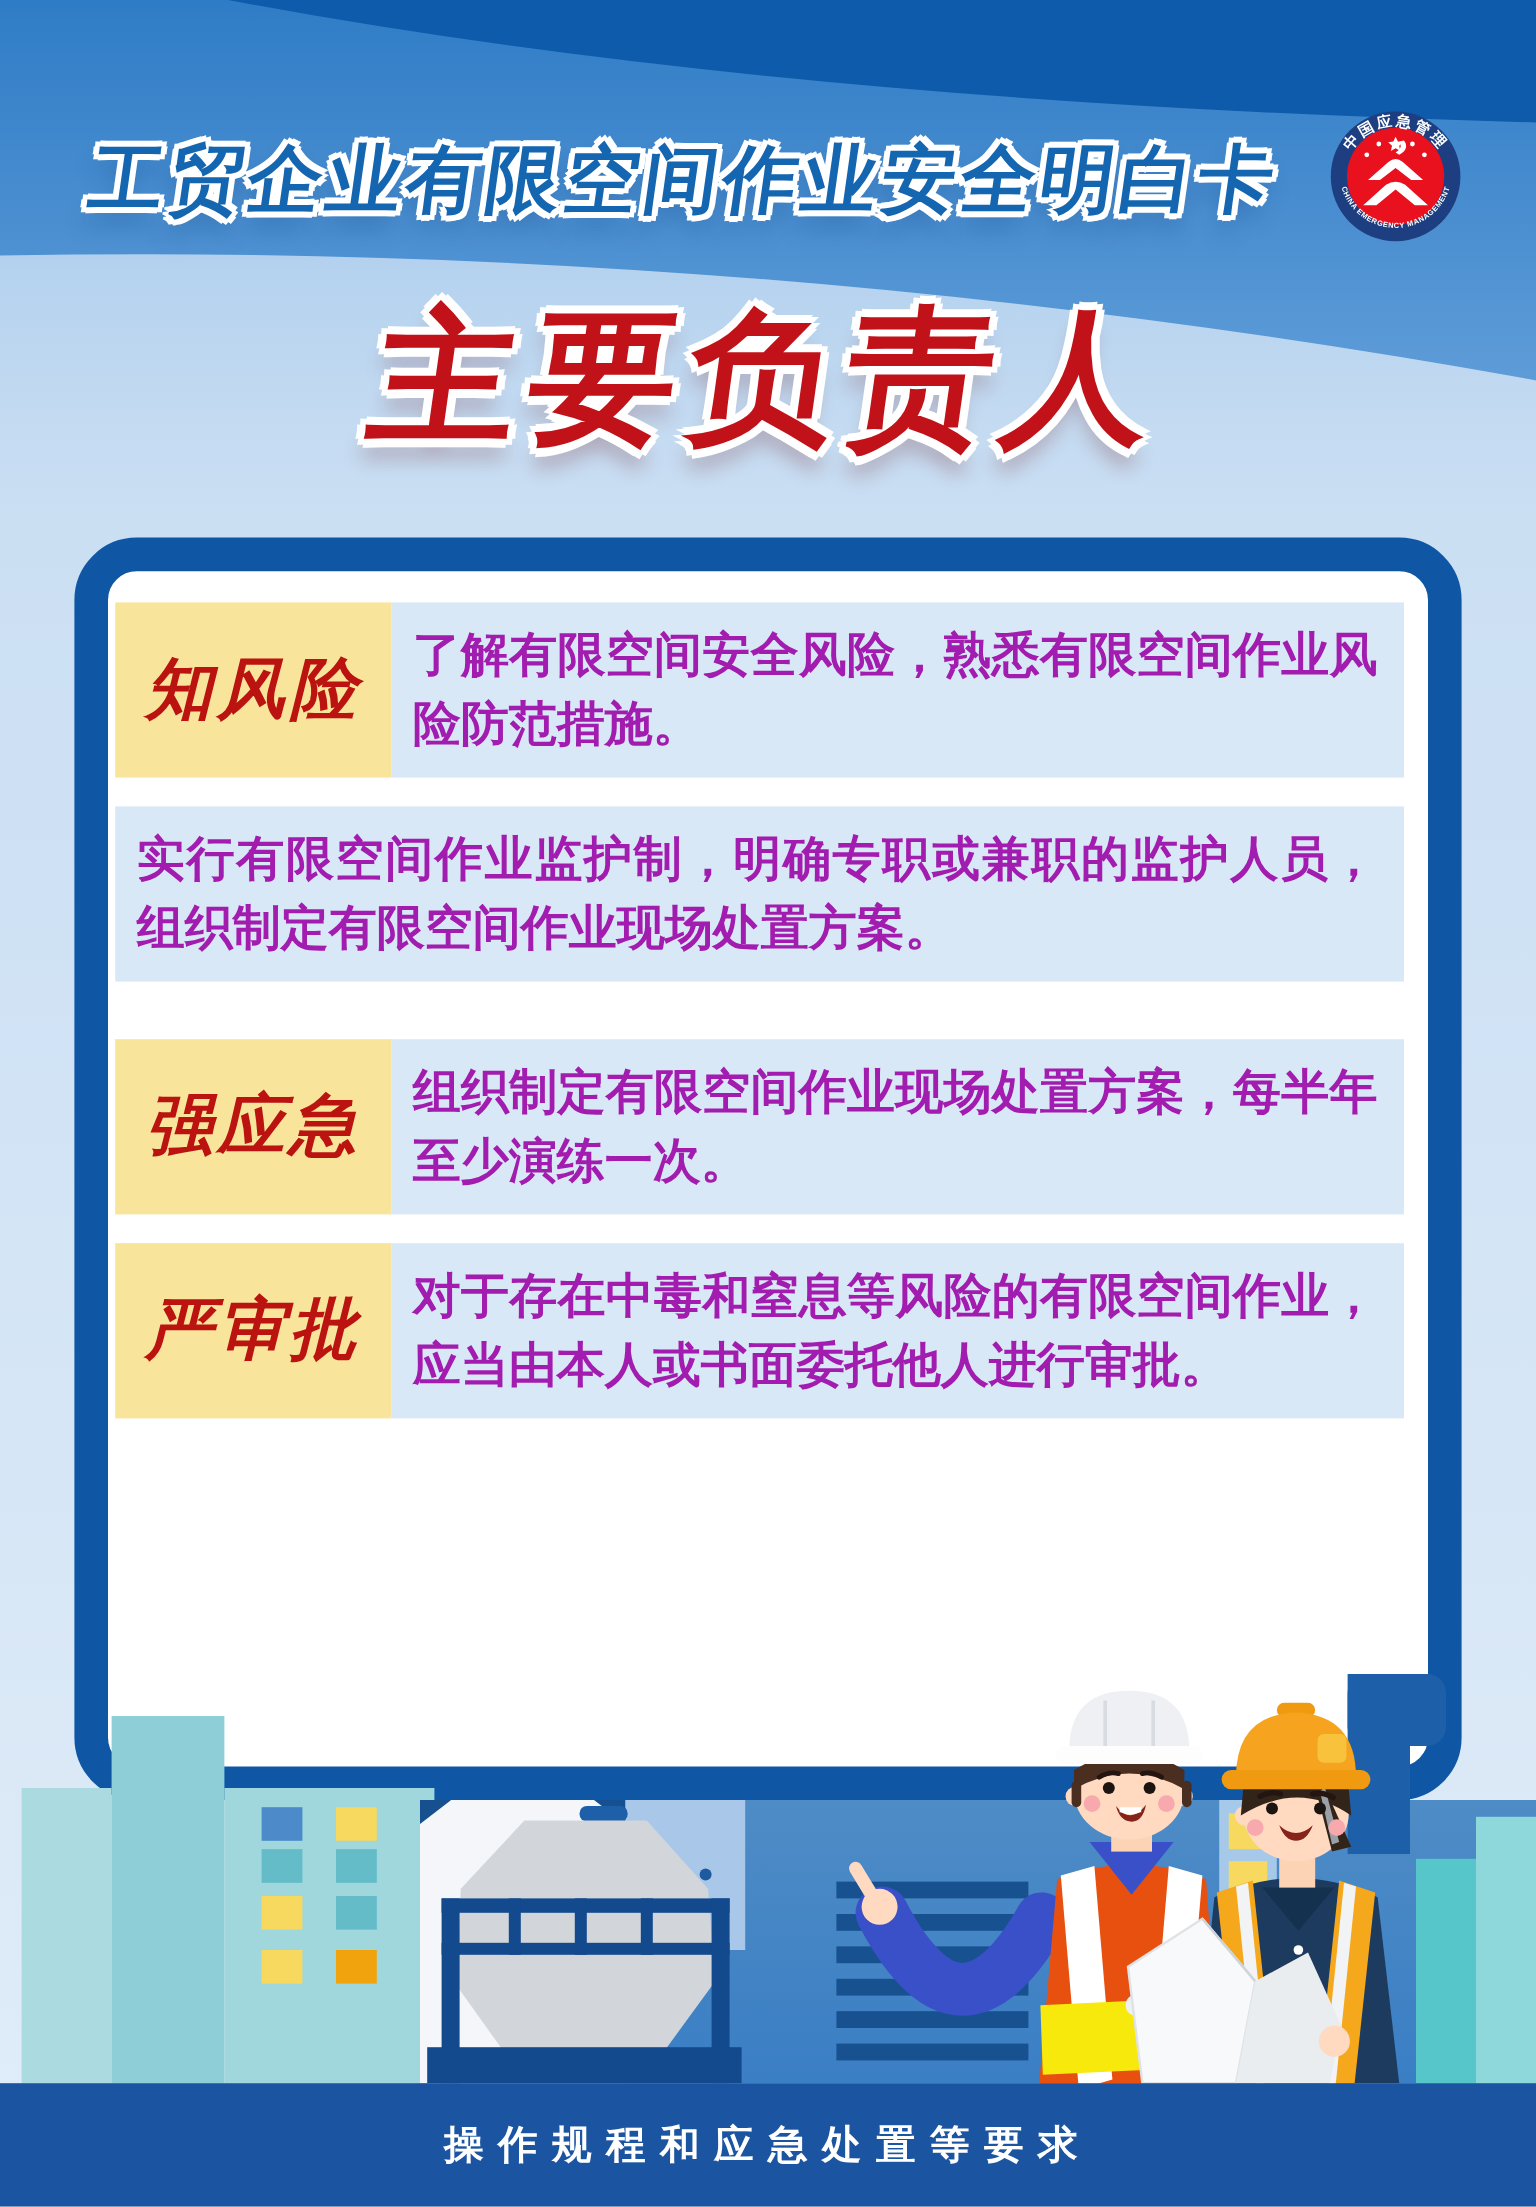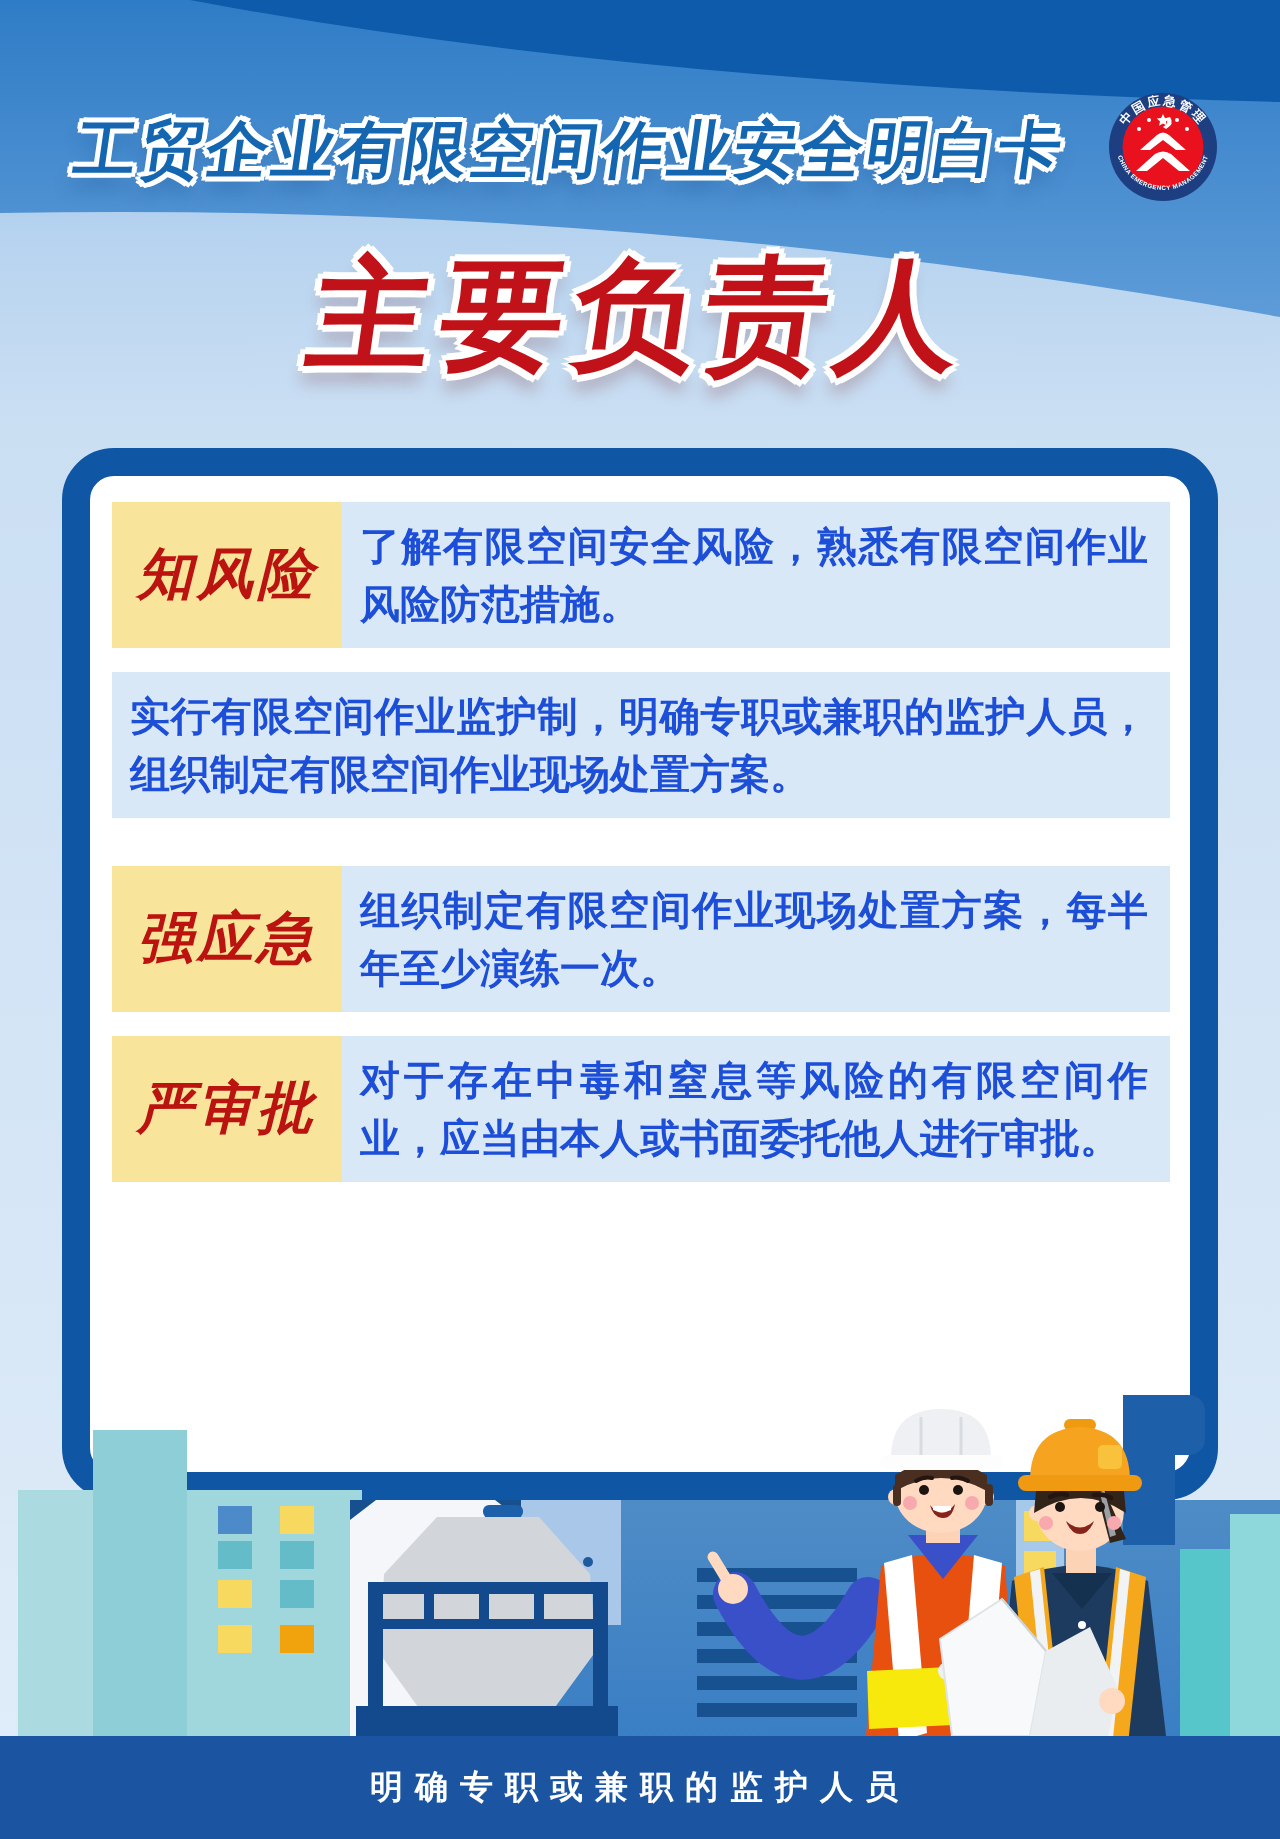--- a/index.html
+++ b/index.html
@@ -26,31 +26,31 @@
     transform:skewX(-8deg);white-space:nowrap;
     text-shadow:0 -7px 0 #fff,0 7px 0 #fff,-7px 0 0 #fff,7px 0 0 #fff,
       -5px -5px 0 #fff,5px -5px 0 #fff,-5px 5px 0 #fff,5px 5px 0 #fff,
       0 16px 16px rgba(110,20,20,.28);
   }
   .logo{position:absolute;top:92px;left:1108px;width:110px;height:110px;}
   
   .card{
     position:absolute;left:62px;top:448px;width:1156px;height:1052px;
     box-sizing:border-box;background:#ffffff;border:28px solid #0f57a5;
-    border-radius:52px;padding:26px 20px 20px 22px;
+    border-radius:52px;padding:26px 20px 20px 6px;
   }
   .row{display:flex;margin-bottom:24px;}
   .row:last-child{margin-bottom:0;}
   .row-label{
     flex:0 0 230px;background:#f9e49c;display:flex;align-items:center;justify-content:center;
     color:#ba1310;font-size:56px;font-weight:900;font-style:italic;letter-spacing:4px;
   }
   .row-text{
     flex:1;background:#d9e8f7;padding:15px 22px 15px 18px;
-    font-size:40px;font-weight:700;color:#1d4ed8;line-height:58px;
+    font-size:40px;font-weight:700;color:#a21caf;line-height:58px;
     text-align:justify;
   }
   
   .illustration{position:absolute;left:0;top:1389px;width:1280px;height:450px;}
   
   .footer{
     position:absolute;left:0;top:1736px;width:1280px;height:103px;background:#1b55a2;
     display:flex;align-items:center;justify-content:center;
   }
   .footer-text{color:#ffffff;font-size:33px;font-weight:700;letter-spacing:12px;}
@@ -253,16 +253,16 @@
       <g>
         <polygon points="940,250 1002,210 1046,262 1030,347 952,347" fill="#f7f9fa" stroke="#dfe3e7" stroke-width="2"></polygon>
         <polygon points="1046,262 1090,238 1118,300 1108,347 1030,347" fill="#e9edf0"></polygon>
         <path d="M1002,210 L1046,262" stroke="#cfd4d9" stroke-width="2" fill="none"></path>
         <circle cx="1112" cy="312" r="13" fill="#ffd9c0"></circle>
       </g>
     </g>
   </svg>
 
   <div class="footer">
-    <div class="footer-text">明确专职或兼职的监护人员</div>
+    <div class="footer-text">操作规程和应急处置等要求</div>
   </div>
 
 </div>
 
 </body></html>

